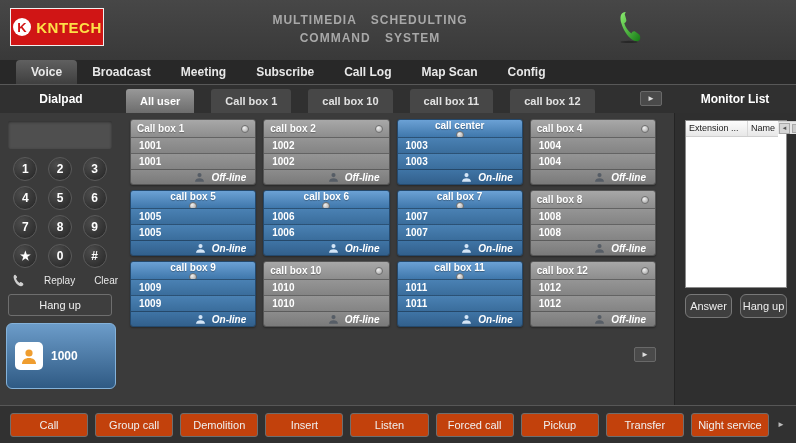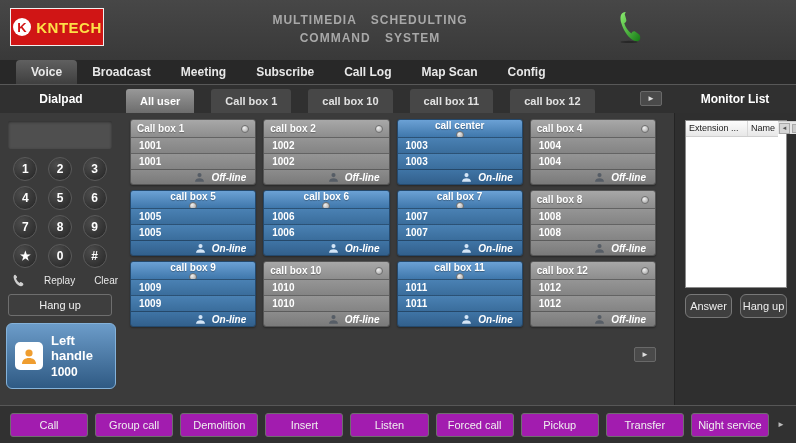--- a/index.html
+++ b/index.html
@@ -78,21 +78,21 @@
   .ml-body{flex:1;background:#fff;}
   .ml-scroll{height:13px;background:#e6e6e6;border-top:1px solid #cfcfcf;display:flex;align-items:center;padding:0 1px;cursor:pointer;}
   .sc-btn{width:11px;height:11px;background:#d6d6d6;border:1px solid #a8a8a8;font-size:6px;color:#555;display:flex;align-items:center;justify-content:center;}
   .sc-thumb{width:32px;height:9px;background:#c9c9c9;border:1px solid #a8a8a8;margin:0 2px;}
   .sc-track{flex:1;}
   .ml-btns{position:absolute;left:10px;top:181px;width:102px;display:flex;justify-content:space-between;}
   .mbtn{width:47px;height:24px;background:#3f3f3f;border:1px solid #787878;border-radius:6px;color:#eee;font-size:11px;cursor:pointer;font-family:inherit;}
 
   
   .toolbar{position:absolute;left:0;top:405px;width:796px;height:38px;background:#313131;border-top:1px solid #575757;display:flex;align-items:center;gap:7px;padding:0 10px;}
-  .tb{flex:1;height:24px;background:#a21caf;border:1px solid #6e6e6e;border-radius:3px;color:#f0f0f0;font-size:11px;cursor:pointer;font-family:inherit;}
+  .tb{flex:1;height:24px;background:#c2410c;border:1px solid #6e6e6e;border-radius:3px;color:#f0f0f0;font-size:11px;cursor:pointer;font-family:inherit;}
   .tool-arrow{width:10px;color:#bbb;font-size:8px;text-align:center;cursor:pointer;}
 </style>
 </head>
 <body>
 
 <div class="stage">
 
   <div class="header">
     <div class="logo">
       <svg class="logo-k" viewBox="0 0 20 20">
@@ -165,21 +165,20 @@
     </div>
     <button class="hangup-btn">Hang up</button>
     <div class="handle">
       <span class="handle-ic">
         <svg viewBox="0 0 20 20">
             <circle cx="10" cy="7" r="3.6" fill="#ef9d2f"></circle>
             <path d="M3 18 c0-4 3-6 7-6 s7 2 7 6 z" fill="#ef9d2f"></path>
           </svg>
       </span>
       <span class="handle-txt">
-        <span class="handle-name">Left handle</span>
         <span class="handle-num">1000</span>
       </span>
     </div>
   </div>
 
   <div class="main">
     <div class="grid">
 
       <div class="card offline">
         <div class="c-head">

